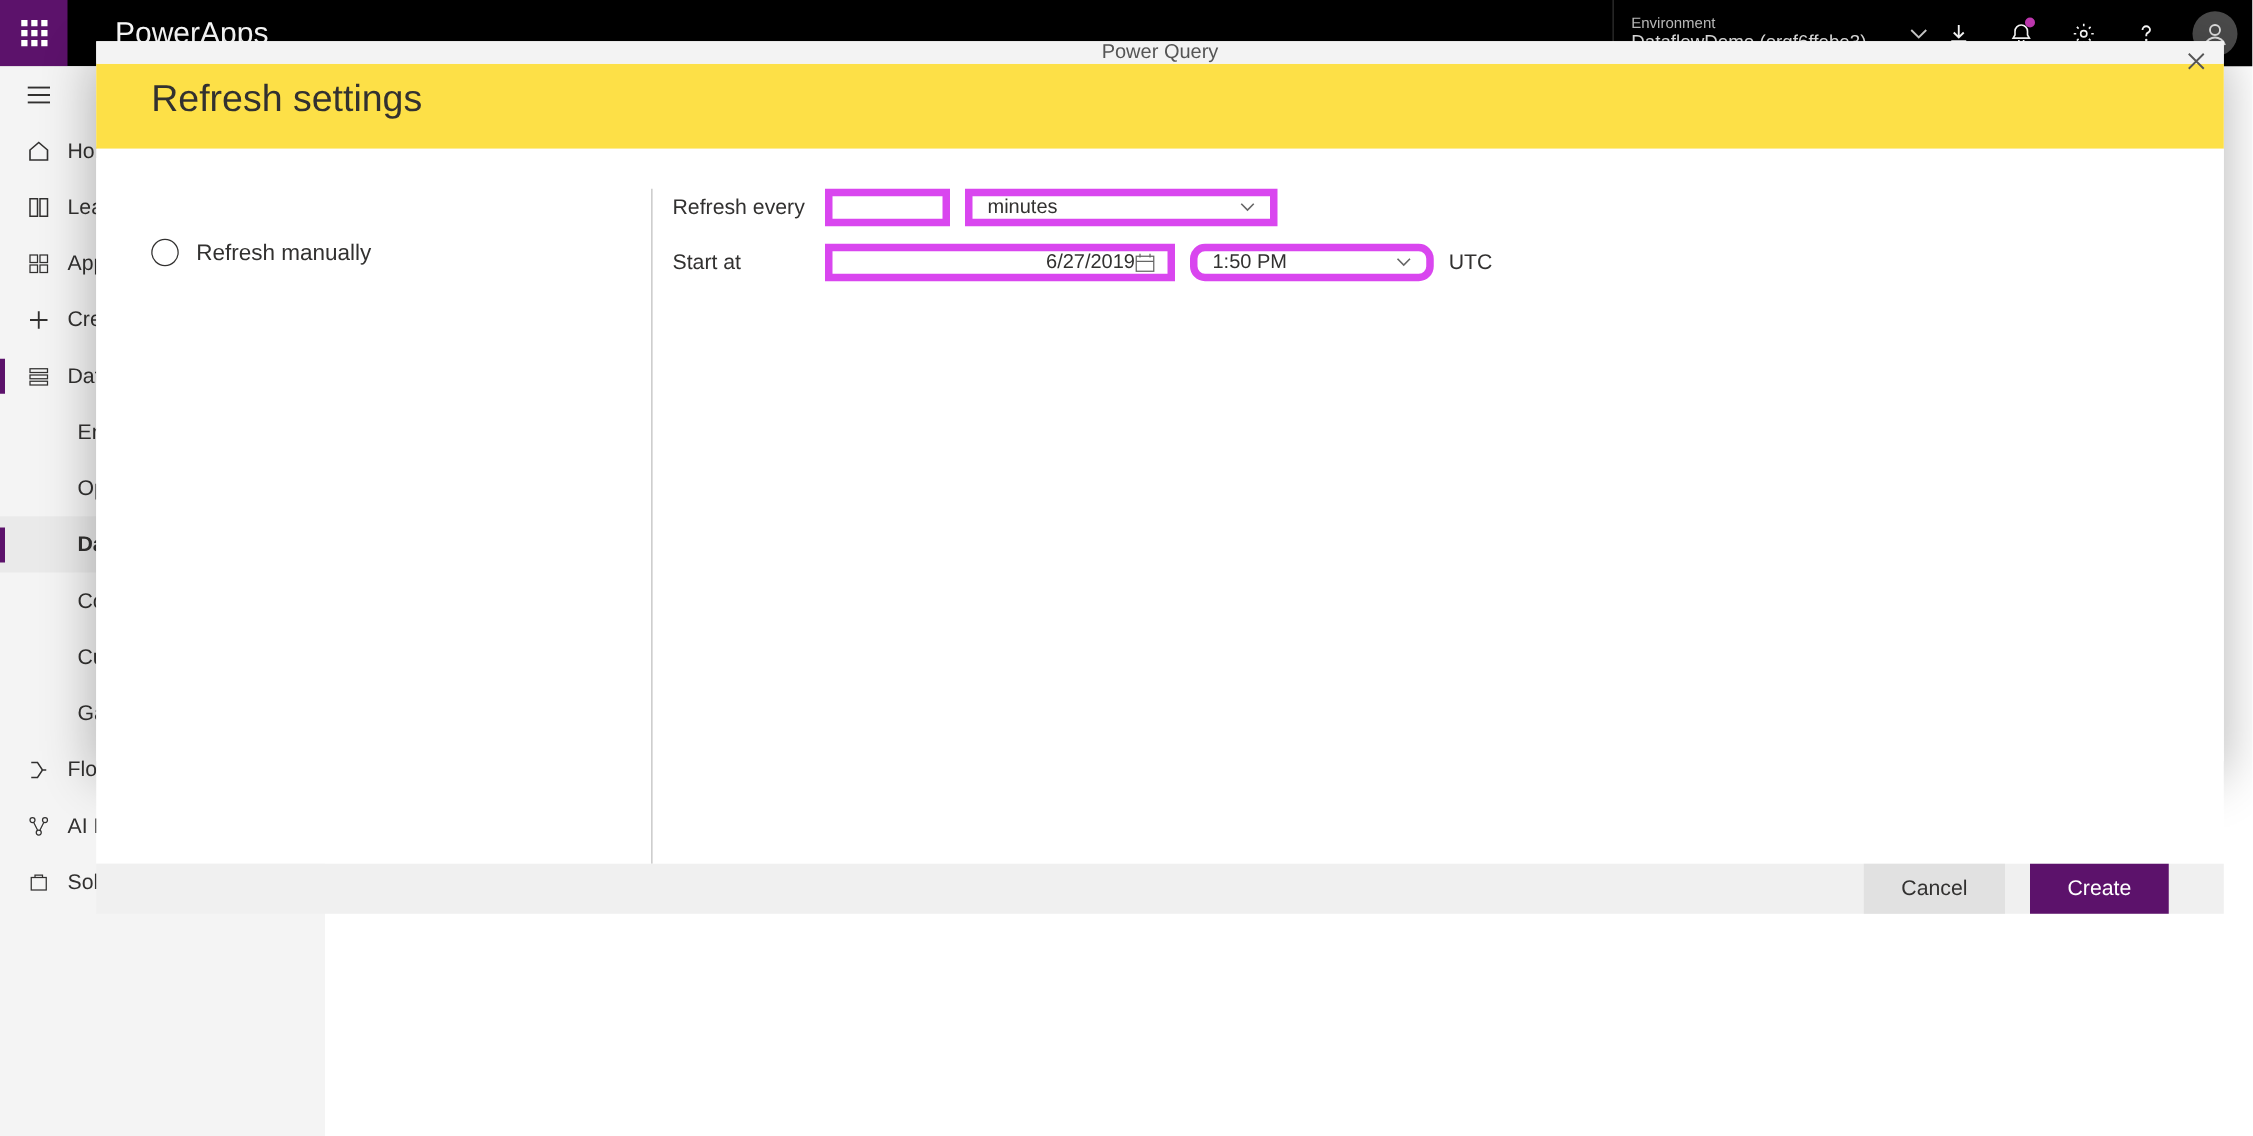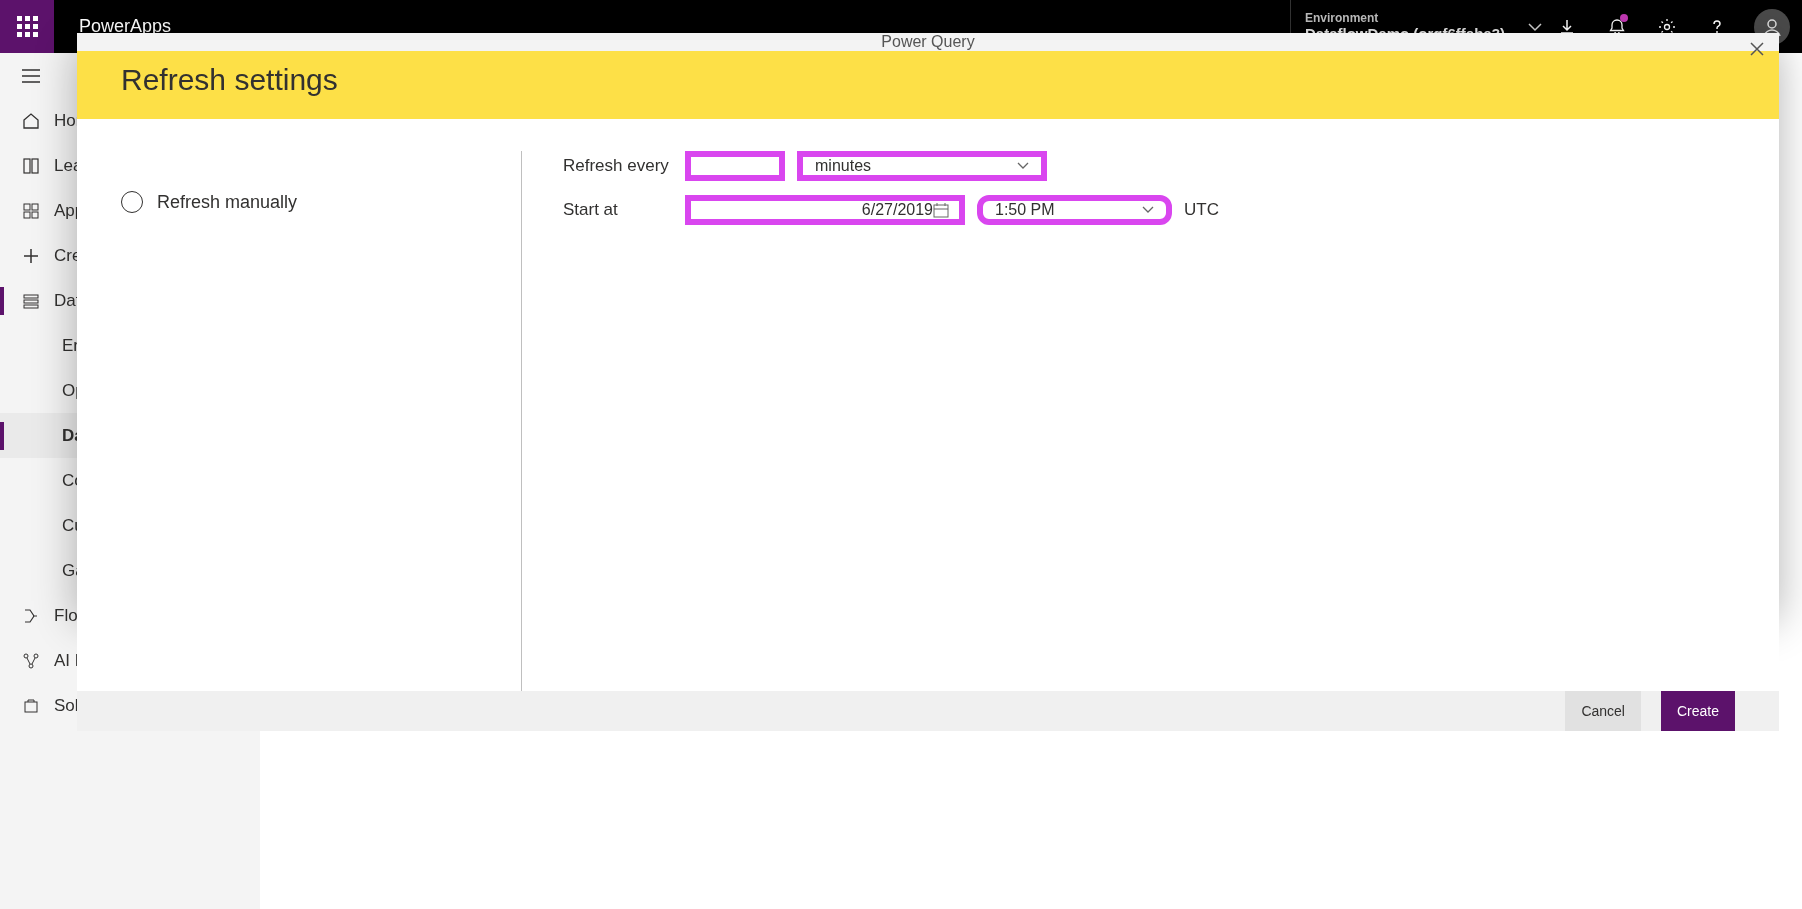--- a/index.html
+++ b/index.html
@@ -10,23 +10,23 @@
   .topbar {
     position: absolute; top:0; left:0; width:100%; height:53px;
     background: #000; display:flex; align-items:center; color:#fff;
   }
   .waffle {
     width:54px; height:53px; background:#5c126b; display:flex;
     align-items:center; justify-content:center; cursor:pointer;
   }
   .waffle-grid { display:grid; grid-template-columns:repeat(3,5px); grid-template-rows:repeat(3,5px); gap:3px; }
   .waffle-grid span { background:#fff; width:5px; height:5px; }
-  .app-title { margin-left:25px; font-size:18px; font-weight:400; color:#fff; }
+  .app-title { margin-left:38px; font-size:24px; font-weight:400; color:#fff; }
   .topbar-right {
-    margin-left:auto; display:flex; align-items:center; height:100%;font-weight:bold;
+    margin-left:auto; display:flex; align-items:center; height:100%;
   }
   .env-block {
     display:flex; flex-direction:column; justify-content:center;
     padding:0 14px; height:100%; color:#d0d0d0; min-width:230px;
     border-left:1px solid #333;
   }
   .env-label { font-size:12px; color:#bdbdbd; line-height:14px; }
   .env-value { font-size:15px; color:#e6e6e6; white-space:nowrap; overflow:hidden; text-overflow:ellipsis; }
   .env-caret { align-self:center; margin-left:8px; }
   .env-wrap { display:flex; align-items:center; height:100%; cursor:pointer;}
@@ -84,21 +84,21 @@
     position:absolute; right:14px; top:8px; cursor:pointer; color:#555;
   }
   .modal-header {
     background:#fde047; padding:12px 44px 22px 44px;
   }
   .modal-heading { font-size:30px; font-weight:300; color:#323130; }
   .modal-body {
     flex:1; display:flex; padding:32px 44px 0 44px; background:#fff;
   }
   .left-col { width:400px;margin-top:40px; }
-  .right-col { border-left:1px solid #bfbfbf; padding-left:41px; flex:1; height:540px;}
+  .right-col { border-left:1px solid #bfbfbf; padding-left:16px; flex:1; height:540px;}
 
   .radio-row {
     display:flex; align-items:center; gap:14px; font-size:18px;
     color:#323130; margin-bottom:10px; cursor:pointer;
   }
   .radio-outer {
     width:22px; height:22px; border:1.5px solid #323130; border-radius:50%;
     display:flex; align-items:center; justify-content:center;
   }
   .radio-row.selected .radio-outer { border-color:#5c126b; }
@@ -119,21 +119,21 @@
   .num-input { width:100px; }
   .unit-select { width:250px; display:flex; align-items:center; justify-content:space-between; padding:0 12px; cursor:pointer;}
   .date-input { width:280px; display:flex; align-items:center; justify-content:flex-end; cursor:pointer;}
   .time-select { width:195px; display:flex; align-items:center; justify-content:space-between; padding:0 12px; cursor:pointer;border-radius:12px;}
 
   .modal-footer {
     background:#f0f0f0; height:80px; display:flex; align-items:center;
     justify-content:flex-end; gap:20px; padding-right:44px;
   }
   .btn {
-    height:40px; padding:0 16px; font-size:14px; border:none; cursor:pointer;
+    height:40px; padding:0 30px; font-size:17px; border:none; cursor:pointer;
   }
   .btn-secondary { background:#e1e1e1; color:#323130; }
   .btn-primary { background:#5c126b; color:#fff; }
 
   svg { display:block; }
 </style>
 </head>
 <body>
 
 <div class="topbar">

